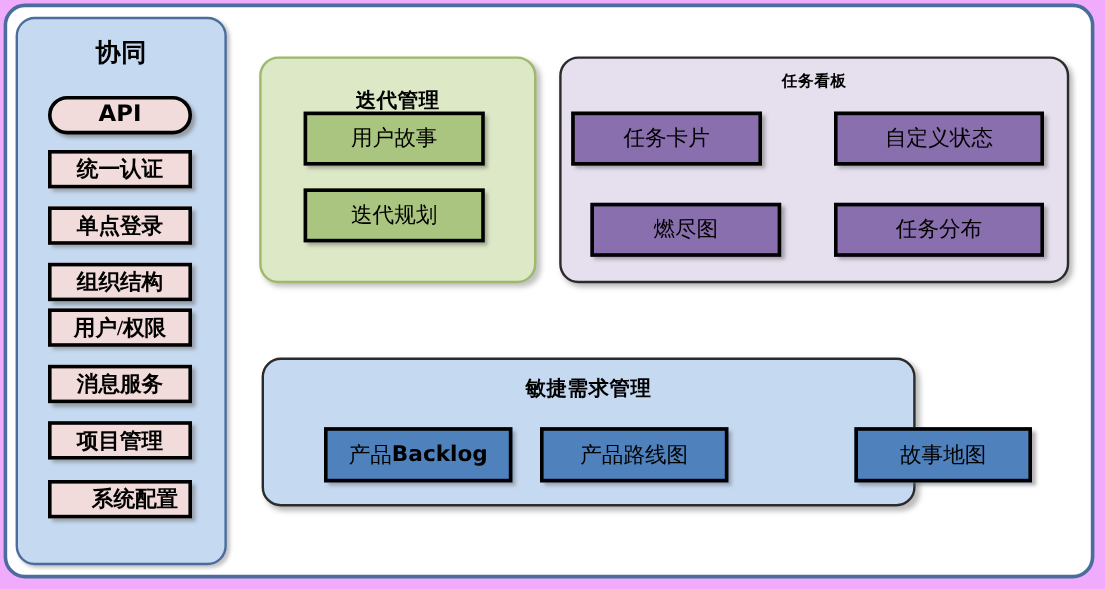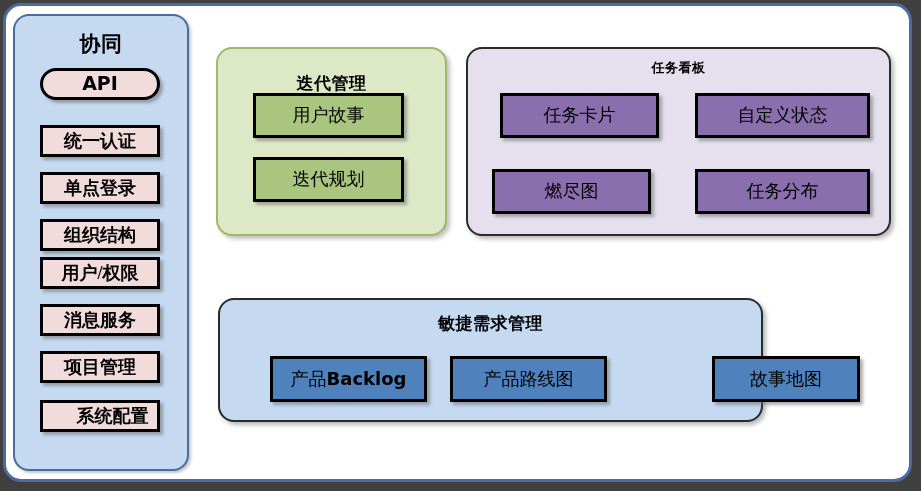--- a/index.html
+++ b/index.html
@@ -4,21 +4,21 @@
 <style>
   html, body {
     margin: 0;
     padding: 0;
     background: #ffffff;
   }
   #canvas {
     position: relative;
     width: 921px;
     height: 491px;
-    background: #404040;
+    background: #f0abfc;
     font-family: "Liberation Serif", "DejaVu Serif", serif;
     overflow: hidden;
   }
 
   
   .outer-frame {
     position: absolute;
     left: 3px;
     top: 3px;
     width: 909px;
@@ -141,21 +141,21 @@
 </head>
 <body>
 
 <div id="canvas">
 
   <div class="outer-frame"></div>
 
   <div class="panel panel-sidebar">
     <div class="panel-title title-sidebar">协同</div>
 
-    <div class="card card-sidebar is-latin" style="top:52px;border-radius:16px;">
+    <div class="card card-sidebar is-latin" style="top:64px;border-radius:16px;">
       <span>API</span>
     </div>
     <div class="card card-sidebar" style="top:109px;">
       <span>统一认证</span>
     </div>
     <div class="card card-sidebar" style="top:156px;">
       <span>单点登录</span>
     </div>
     <div class="card card-sidebar" style="top:203px;">
       <span>组织结构</span>
@@ -181,21 +181,21 @@
       <span>用户故事</span>
     </div>
     <div class="card card-green" style="top:108px;">
       <span>迭代规划</span>
     </div>
   </div>
 
   <div class="panel panel-purple">
     <div class="panel-title title-purple">任务看板</div>
 
-    <div class="card card-purple" style="left:32px; top:44px;">
+    <div class="card card-purple" style="left:8px; top:44px;">
       <span>任务卡片</span>
     </div>
     <div class="card card-purple" style="left:227px; top:44px; width:175px;">
       <span>自定义状态</span>
     </div>
     <div class="card card-purple" style="left:24px; top:120px;">
       <span>燃尽图</span>
     </div>
     <div class="card card-purple" style="left:227px; top:120px; width:175px;">
       <span>任务分布</span>

